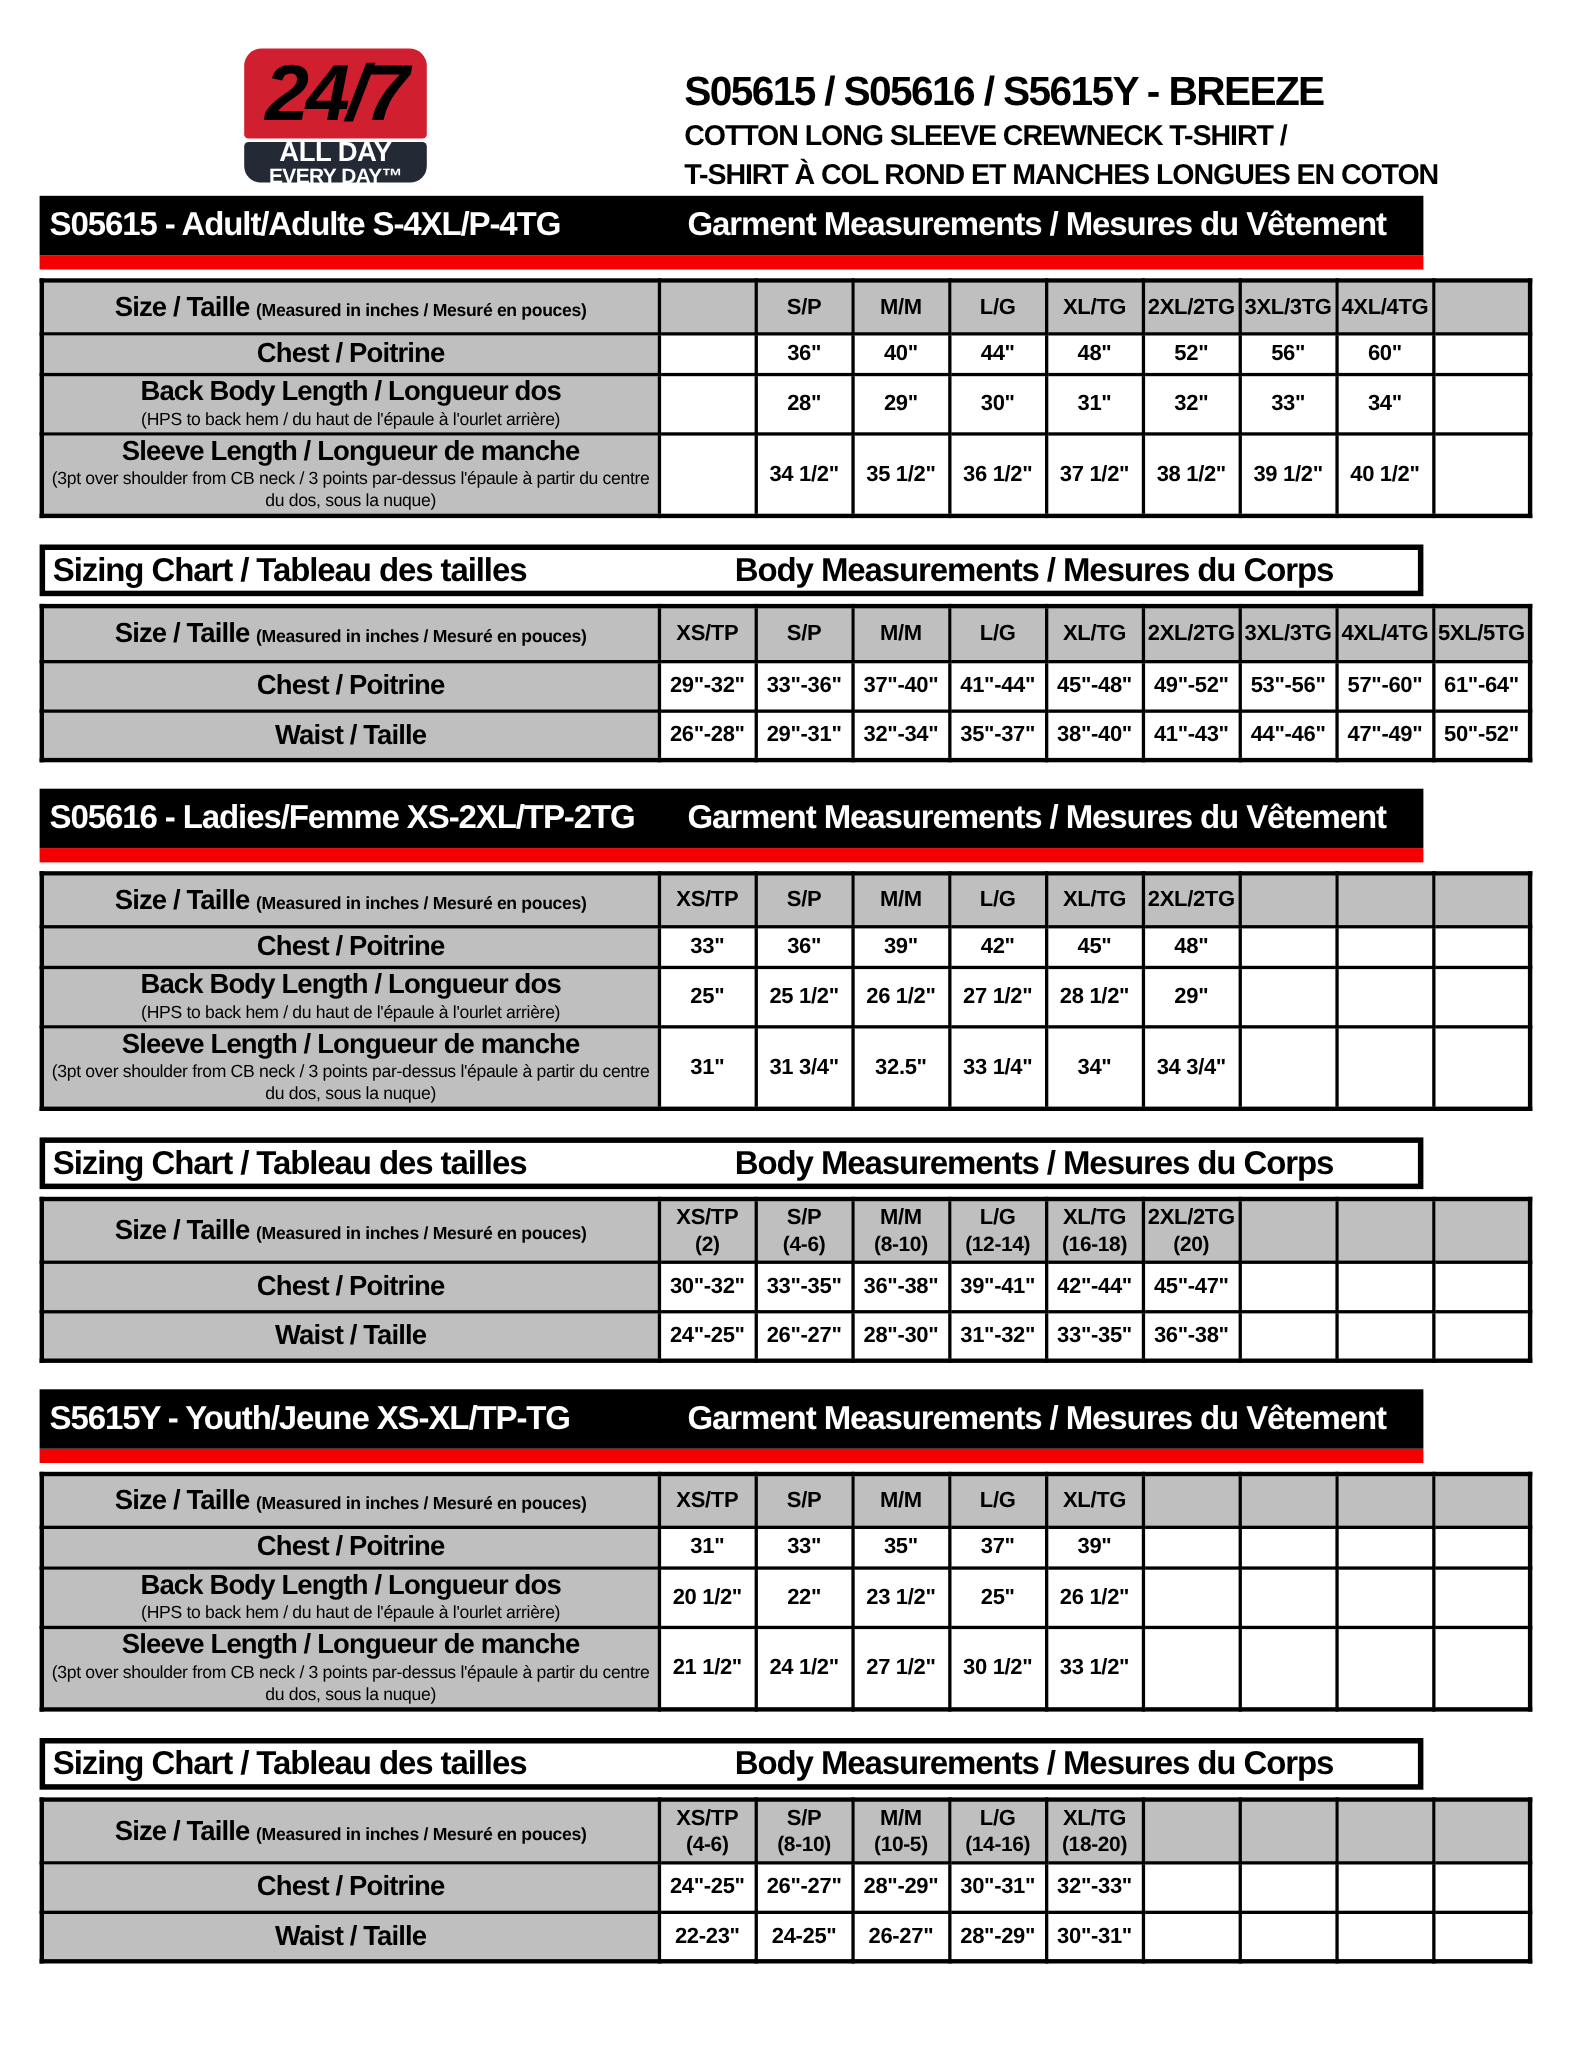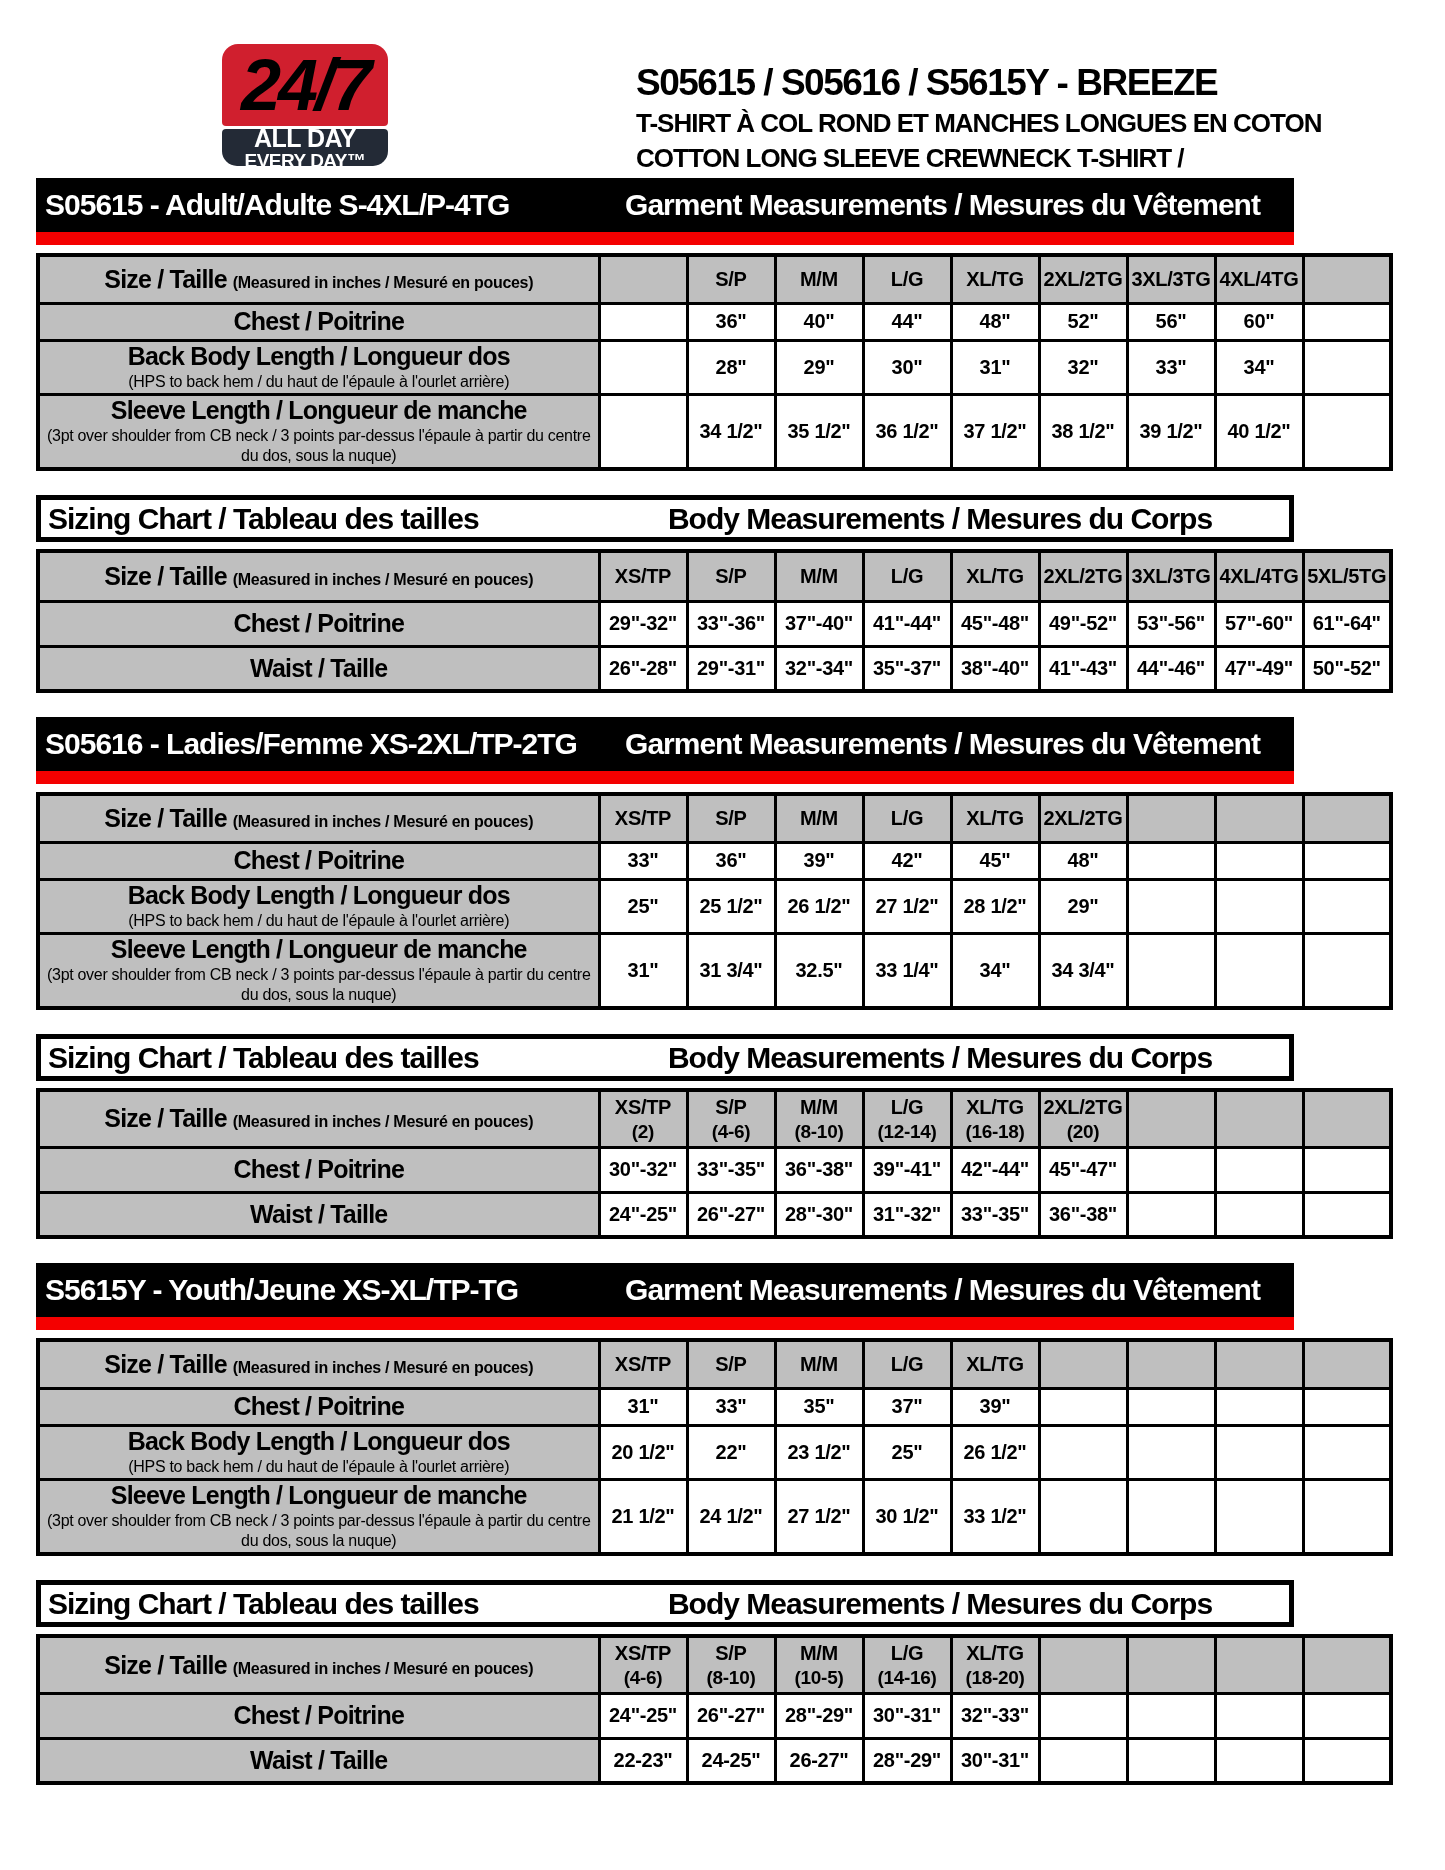--- a/index.html
+++ b/index.html
@@ -11,21 +11,21 @@
   
   .header{position:relative;height:178px}
   .logo{position:absolute;left:222px;top:44px;width:166px}
   .logo-top{height:82px;background:#d01f2e;border-radius:16px 16px 4px 4px;
             display:flex;align-items:center;justify-content:center}
   .logo-247{font-size:72px;font-weight:700;font-style:italic;color:#000000;letter-spacing:-3px}
   .logo-bot{margin-top:3px;height:37px;background:#232a36;border-radius:4px 4px 15px 15px;
             display:flex;flex-direction:column;align-items:center;justify-content:center;line-height:1}
   .logo-allday{color:#fff;font-weight:700;font-size:25px;letter-spacing:-0.5px}
   .logo-everyday{color:#fff;font-weight:700;font-size:19px;margin-top:0;letter-spacing:-0.5px}
-  .titleblock{position:absolute;left:636px;top:62px}
+  .titleblock{position:absolute;left:622px;top:62px}
   .title-main{font-size:37px;font-weight:700;letter-spacing:-1.5px;white-space:nowrap}
   .title-sub{font-size:26px;font-weight:700;letter-spacing:-1px;margin-top:4px;white-space:nowrap}
 
   
   .content{margin-left:36px;width:1258px}
   section{margin-bottom:24px}
 
   
   .bar{height:54px;background:#000;position:relative;display:flex;align-items:center}
   .bar-left{color:#fff;font-weight:700;font-size:30px;letter-spacing:-1px;padding-left:9px;white-space:nowrap}
@@ -73,22 +73,22 @@
       <div class="logo-top">
         <span class="logo-247">24/7</span>
       </div>
       <div class="logo-bot">
         <span class="logo-allday">ALL DAY</span>
         <span class="logo-everyday">EVERY DAY™</span>
       </div>
     </div>
     <div class="titleblock">
       <div class="title-main">S05615 / S05616 / S5615Y -  BREEZE</div>
+      <div class="title-sub">COTTON LONG SLEEVE CREWNECK T-SHIRT /</div>
       <div class="title-sub">T-SHIRT À COL ROND ET MANCHES LONGUES EN COTON</div>
-      <div class="title-sub">COTTON LONG SLEEVE CREWNECK T-SHIRT /</div>
     </div>
   </div>
 
   <div class="content">
 
   <section>
     <div class="bar">
       <span class="bar-left">S05615 - Adult/Adulte S-4XL/P-4TG</span>
       <span class="bar-right">Garment Measurements / Mesures du Vêtement</span>
     </div>

